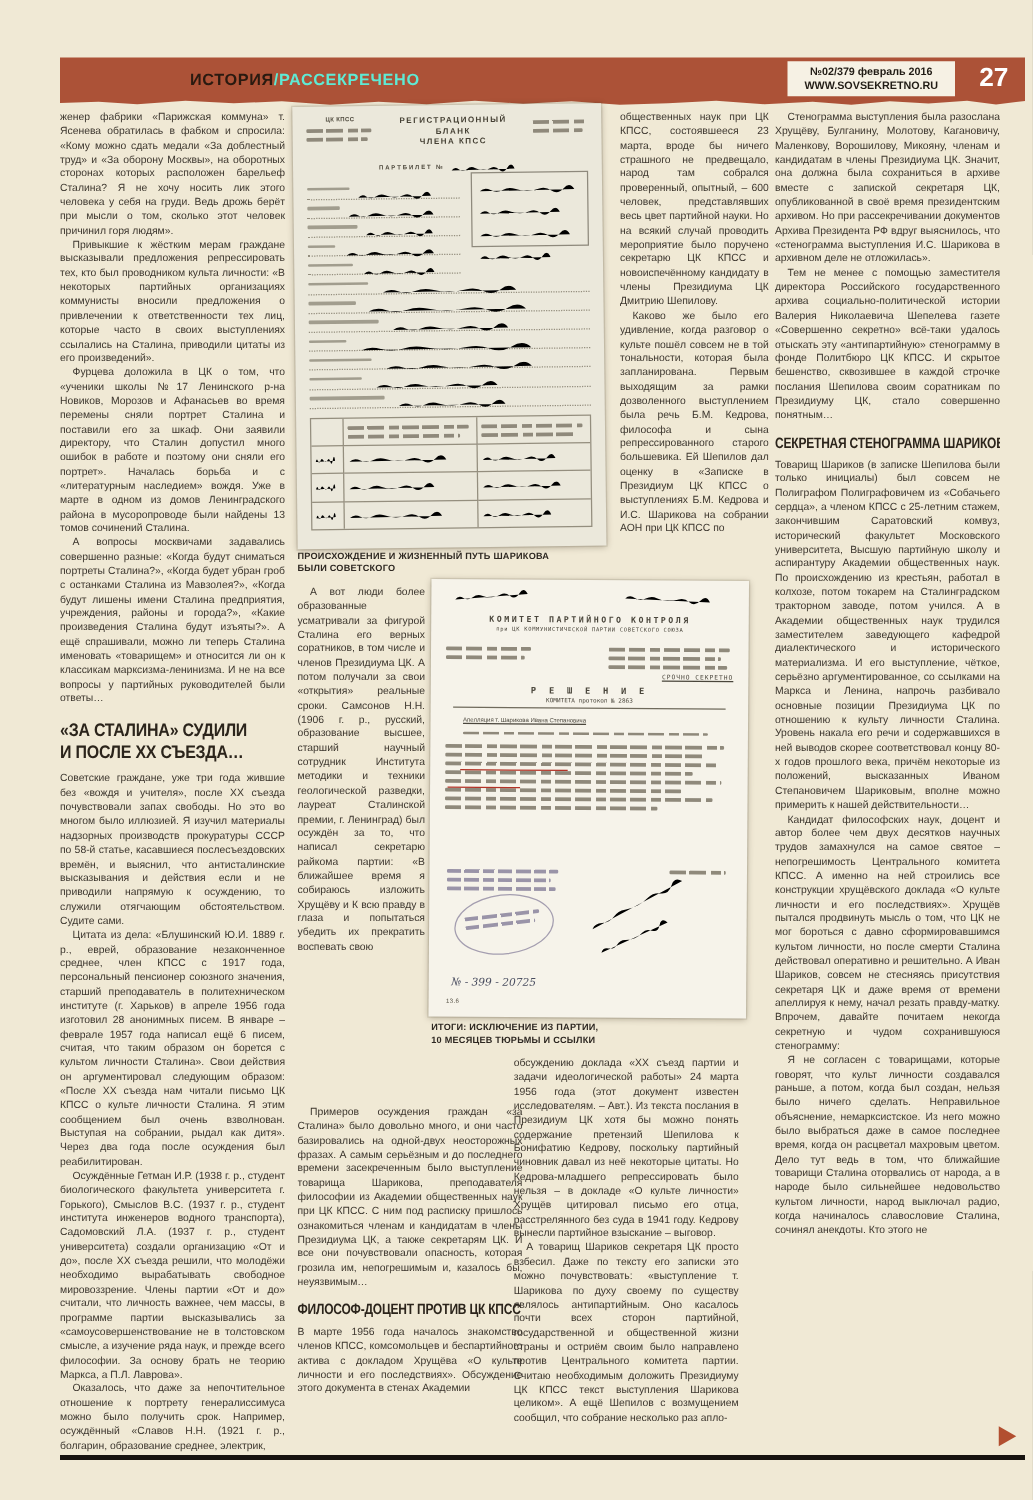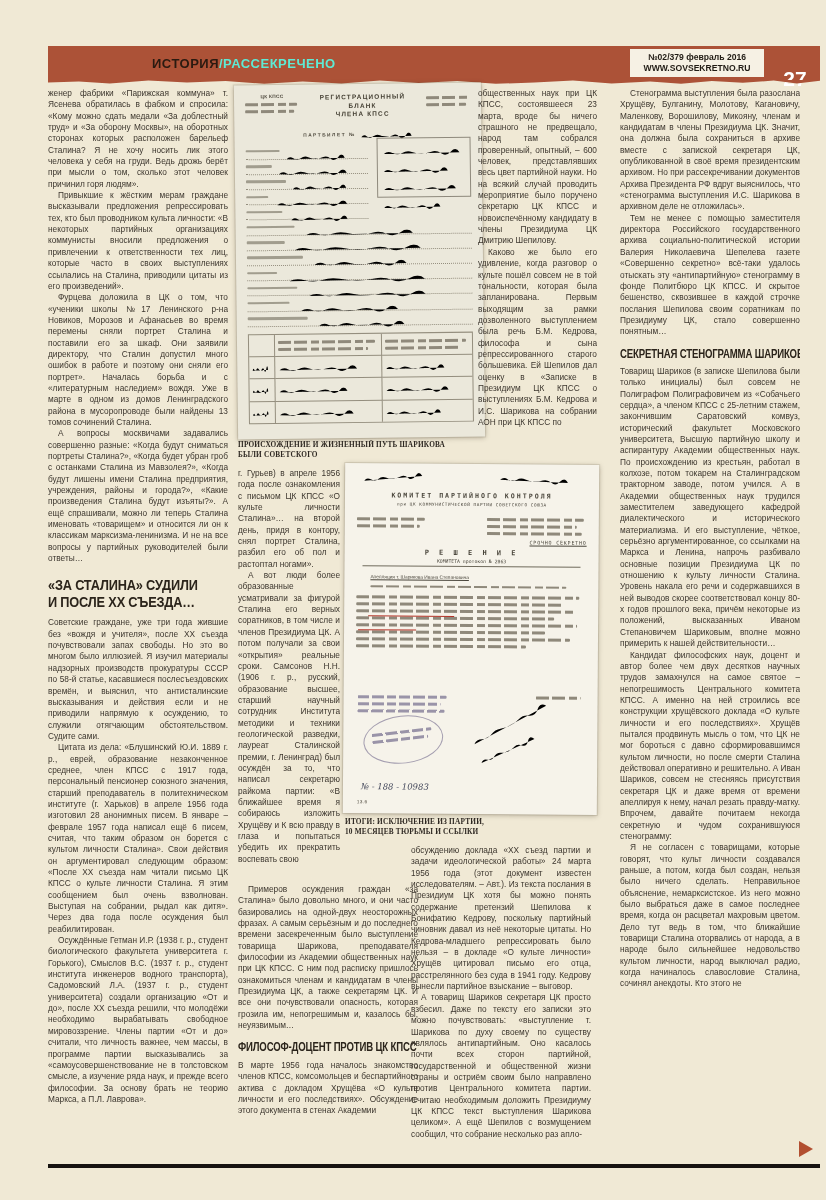--- a/index.html
+++ b/index.html
@@ -17,33 +17,33 @@
   .logo{position:absolute;left:336px;top:0;height:100%;display:flex;align-items:center;gap:5px;
     color:#fff;font-weight:bold;font-size:15px;letter-spacing:.2px;}
   .logo .w{transform:scaleX(.92);white-space:nowrap;}
   .emblem{width:24px;height:24px;border-radius:50%;background:#f6f1e4;display:flex;align-items:center;justify-content:center;flex:0 0 auto;}
   .emblem-inner{width:19px;height:19px;border-radius:50%;background:#1d1712;position:relative;overflow:hidden;}
   .emblem-inner::after{content:"";position:absolute;left:5px;top:5px;width:9px;height:9px;background:#f6f1e4;
     border-radius:50% 50% 0 50%;transform:rotate(45deg);}
   .issue-box{position:absolute;right:56px;top:3px;width:134px;height:28px;background:#f6f1e4;
     display:flex;flex-direction:column;align-items:center;justify-content:center;
     line-height:11px;font-size:8.6px;font-weight:bold;color:#211c15;}
-  .page-num{position:absolute;right:2px;top:16px;width:46px;height:100%;display:flex;align-items:center;
+  .page-num{position:absolute;right:2px;top:0;width:46px;height:100%;display:flex;align-items:center;
     justify-content:center;color:#fff;font-size:21px;font-weight:bold;}
 
   
   .bt{position:absolute;font-size:8.3px;line-height:11.35px;color:var(--ink,#3c362e);
       text-align:justify;overflow:hidden;}
   .bt p{margin:0;text-indent:10px;}
   .bt p.cont{text-indent:0;}
   .h-major{font-weight:bold;color:#2b241b;font-size:14.5px;line-height:16.5px;letter-spacing:-.2px;
     transform:scaleX(.88);transform-origin:0 50%;margin:13px 0 7px;white-space:nowrap;text-indent:0;}
   .h-minor{font-weight:bold;color:#2b241b;font-size:12px;letter-spacing:-.2px;
     transform:scaleX(.8);transform-origin:0 50%;white-space:nowrap;margin:11px 0 6px;text-indent:0;}
-  .caption{position:absolute;font-size:7.3px;line-height:9.8px;font-weight:bold;color:#2e2822;letter-spacing:.2px;font-family:Liberation Serif, serif;}
+  .caption{position:absolute;font-size:7.3px;line-height:9.8px;font-weight:bold;color:#2e2822;letter-spacing:.2px;}
 
   
   .doc{position:absolute;box-sizing:border-box;
        box-shadow:0 1px 5px rgba(60,45,25,.35),0 0 0 1px rgba(80,70,50,.12);}
   #doc1{left:236px;top:84px;width:247px;height:354px;background:#ebe8db;transform:rotate(-.7deg);padding:9px 11px;}
   #doc2{left:344px;top:464px;width:254px;height:350px;background:#f6f3ea;transform:rotate(.4deg);padding:10px 12px;}
   .d-small{font-size:4.8px;color:#4e493d;letter-spacing:.3px;}
   .d-title{font-size:6.4px;letter-spacing:1.2px;color:#454034;text-align:center;font-weight:bold;line-height:8.5px;}
   .d-mono{font-family:"DejaVu Sans Mono",monospace;color:#4a463c;}
   .gl{height:2.6px;margin:4.4px 0;border-radius:1px;
@@ -101,20 +101,21 @@
     <p>Привыкшие к жёстким мерам граждане высказывали предложения репрессировать тех, кто был проводником культа личности: «В некоторых партийных организациях коммунисты вносили предложения о привлечении к ответственности тех лиц, которые часто в своих выступлениях ссылались на Сталина, приводили цитаты из его произведений».</p>
     <p>Фурцева доложила в ЦК о том, что «ученики школы №17 Ленинского р-на Новиков, Морозов и Афанасьев во время перемены сняли портрет Сталина и поставили его за шкаф. Они заявили директору, что Сталин допустил много ошибок в работе и поэтому они сняли его портрет». Началась борьба и с «литературным наследием» вождя. Уже в марте в одном из домов Ленинградского района в мусоропроводе были найдены 13 томов сочинений Сталина.</p>
     <p>А вопросы москвичами задавались совершенно разные: «Когда будут сниматься портреты Сталина?», «Когда будет убран гроб с останками Сталина из Мавзолея?», «Когда будут лишены имени Сталина предприятия, учреждения, районы и города?», «Какие произведения Сталина будут изъяты?». А ещё спрашивали, можно ли теперь Сталина именовать «товарищем» и относится ли он к классикам марксизма-ленинизма. И не на все вопросы у партийных руководителей были ответы…</p>
     <div class="h-major">
       <div>«ЗА СТАЛИНА» СУДИЛИ</div>
       <div>И ПОСЛЕ XX СЪЕЗДА…</div>
     </div>
     <p class="cont">Советские граждане, уже три года жившие без «вождя и учителя», после XX съезда почувствовали запах свободы. Но это во многом было иллюзией. Я изучил материалы надзорных производств прокуратуры СССР по 58-й статье, касавшиеся послесъездовских времён, и выяснил, что антисталинские высказывания и действия если и не приводили напрямую к осуждению, то служили отягчающим обстоятельством. Судите сами.</p>
     <p>Цитата из дела: «Блушинский Ю.И. 1889 г. р., еврей, образование незаконченное среднее, член КПСС с 1917 года, персональный пенсионер союзного значения, старший преподаватель в политехническом институте (г. Харьков) в апреле 1956 года изготовил 28 анонимных писем. В январе – феврале 1957 года написал ещё 6 писем, считая, что таким образом он борется с культом личности Сталина». Свои действия он аргументировал следующим образом: «После XX съезда нам читали письмо ЦК КПСС о культе личности Сталина. Я этим сообщением был очень взволнован. Выступая на собрании, рыдал как дитя». Через два года после осуждения был реабилитирован.</p>
     <p>Осуждённые Гетман И.Р. (1938 г. р., студент биологического факультета университета г. Горького), Смыслов В.С. (1937 г. р., студент института инженеров водного транспорта), Садомовский Л.А. (1937 г. р., студент университета) создали организацию «От и до», после XX съезда решили, что молодёжи необходимо вырабатывать свободное мировоззрение. Члены партии «От и до» считали, что личность важнее, чем массы, в программе партии высказывались за «самоусовершенствование не в толстовском смысле, а изучение ряда наук, и прежде всего философии. За основу брать не теорию Маркса, а П.Л. Лаврова».</p>
+    <p>Оказалось, что даже за непочтительное отношение к портрету генералиссимуса можно было получить срок. Например, осуждённый «Славов Н.Н. (1921 г. р., болгарин, образование среднее, электрик,</p>
   </div>
 
   <div class="doc" id="doc1">
     <div class="d1-head">
       <div class="d1-org">
         <div class="d-small" style="font-weight:bold;">ЦК КПСС</div>
         <div>
             <div class="gl" style="width: 97%;"></div>
             <div class="gl" style="width: 90%;"></div>
           </div>
@@ -265,21 +266,20 @@
             </svg></span></div>
     </div>
   </div>
 
   <div class="caption" style="left:238px;top:440px;width:250px;">
     <div>ПРОИСХОЖДЕНИЕ И ЖИЗНЕННЫЙ ПУТЬ ШАРИКОВА</div>
     <div>БЫЛИ СОВЕТСКОГО</div>
   </div>
 
   <div class="bt" style="left:238px;top:468px;width:102px;height:414px;">
-    <p class="cont">г. Гурьев) в апреле 1956 года после ознакомления с письмом ЦК КПСС «О культе личности Сталина»… на второй день, придя в контору, снял портрет Сталина, разбил его об пол и растоптал ногами».</p>
     <p>А вот люди более образованные усматривали за фигурой Сталина его верных соратников, в том числе и членов Президиума ЦК. А потом получали за свои «открытия» реальные сроки. Самсонов Н.Н. (1906 г. р., русский, образование высшее, старший научный сотрудник Института методики и техники геологической разведки, лауреат Сталинской премии, г. Ленинград) был осуждён за то, что написал секретарю райкома партии: «В ближайшее время я собираюсь изложить Хрущёву и К всю правду в глаза и попытаться убедить их прекратить воспевать свою</p>
   </div>
 
   <div class="bt" style="left:238px;top:884px;width:180px;height:280px;">
     <p>Примеров осуждения граждан «за Сталина» было довольно много, и они часто базировались на одной-двух неосторожных фразах. А самым серьёзным и до последнего времени засекреченным было выступление товарища Шарикова, преподавателя философии из Академии общественных наук при ЦК КПСС. С ним под расписку пришлось ознакомиться членам и кандидатам в члены Президиума ЦК, а также секретарям ЦК. И все они почувствовали опасность, которая грозила им, непогрешимым и, казалось бы, неуязвимым…</p>
     <div class="h-minor">ФИЛОСОФ-ДОЦЕНТ ПРОТИВ ЦК КПСС</div>
     <p class="cont">В марте 1956 года началось знакомство членов КПСС, комсомольцев и беспартийного актива с докладом Хрущёва «О культе личности и его последствиях». Обсуждение этого документа в стенах Академии</p>
   </div>
 
   <div class="doc" id="doc2">
@@ -333,30 +333,30 @@
     <div class="oval-stamp violet" style="left:20px;top:252px;">
         <div class="gl" style="width: 97%;"></div>
         <div class="gl" style="width: 90%;"></div>
       </div>
     <span class="sig" style="right:46px;top:250px;transform:rotate(-28deg)"><svg class="hwsvg" viewBox="0 0 64 8" preserveAspectRatio="none" width="84" height="7">
           <use href="#squig-path"></use>
         </svg></span>
     <span class="sig" style="right:60px;top:276px;transform:rotate(-24deg)"><svg class="hwsvg" viewBox="0 0 64 8" preserveAspectRatio="none" width="60" height="7">
           <use href="#squig-path"></use>
         </svg></span>
-    <div class="hw-num" style="position:absolute;left:18px;top:318px;">№ - 188 - 10983</div>
+    <div class="hw-num" style="position:absolute;left:18px;top:318px;">№ - 399 - 20725</div>
     <div class="d-small" style="position:absolute;left:14px;top:336px;">13.6</div>
   </div>
 
   <div class="caption" style="left:345px;top:817px;width:170px;">
     <div>ИТОГИ: ИСКЛЮЧЕНИЕ ИЗ ПАРТИИ,</div>
     <div>10 МЕСЯЦЕВ ТЮРЬМЫ И ССЫЛКИ</div>
   </div>
 
-  <div class="bt" style="left:478px;top:88px;width:119px;height:358px;">
+  <div class="bt" style="left:496px;top:88px;width:119px;height:358px;">
     <p class="cont">общественных наук при ЦК КПСС, состоявшееся 23 марта, вроде бы ничего страшного не предвещало, народ там собрался проверенный, опытный, – 600 человек, представлявших весь цвет партийной науки. Но на всякий случай проводить мероприятие было поручено секретарю ЦК КПСС и новоиспечённому кандидату в члены Президиума ЦК Дмитрию Шепилову.</p>
     <p>Каково же было его удивление, когда разговор о культе пошёл совсем не в той тональности, которая была запланирована. Первым выходящим за рамки дозволенного выступлением была речь Б.М. Кедрова, философа и сына репрессированного старого большевика. Ей Шепилов дал оценку в «Записке в Президиум ЦК КПСС о выступлениях Б.М. Кедрова и И.С. Шарикова на собрании АОН при ЦК КПСС по</p>
   </div>
 
   <div class="bt" style="left:411px;top:845px;width:180px;height:319px;">
     <p class="cont">обсуждению доклада «XX съезд партии и задачи идеологической работы» 24 марта 1956 года (этот документ известен исследователям. – Авт.). Из текста послания в Президиум ЦК хотя бы можно понять содержание претензий Шепилова к Бонифатию Кедрову, поскольку партийный чиновник давал из неё некоторые цитаты. Но Кедрова-младшего репрессировать было нельзя – в докладе «О культе личности» Хрущёв цитировал письмо его отца, расстрелянного без суда в 1941 году. Кедрову вынесли партийное взыскание – выговор.</p>
     <p>А товарищ Шариков секретаря ЦК просто взбесил. Даже по тексту его записки это можно почувствовать: «выступление т. Шарикова по духу своему по существу являлось антипартийным. Оно касалось почти всех сторон партийной, государственной и общественной жизни страны и остриём своим было направлено против Центрального комитета партии. Считаю необходимым доложить Президиуму ЦК КПСС текст выступления Шарикова целиком». А ещё Шепилов с возмущением сообщил, что собрание несколько раз апло-</p>
   </div>
 
   <div class="bt" style="left:620px;top:88px;width:180px;height:1076px;">

